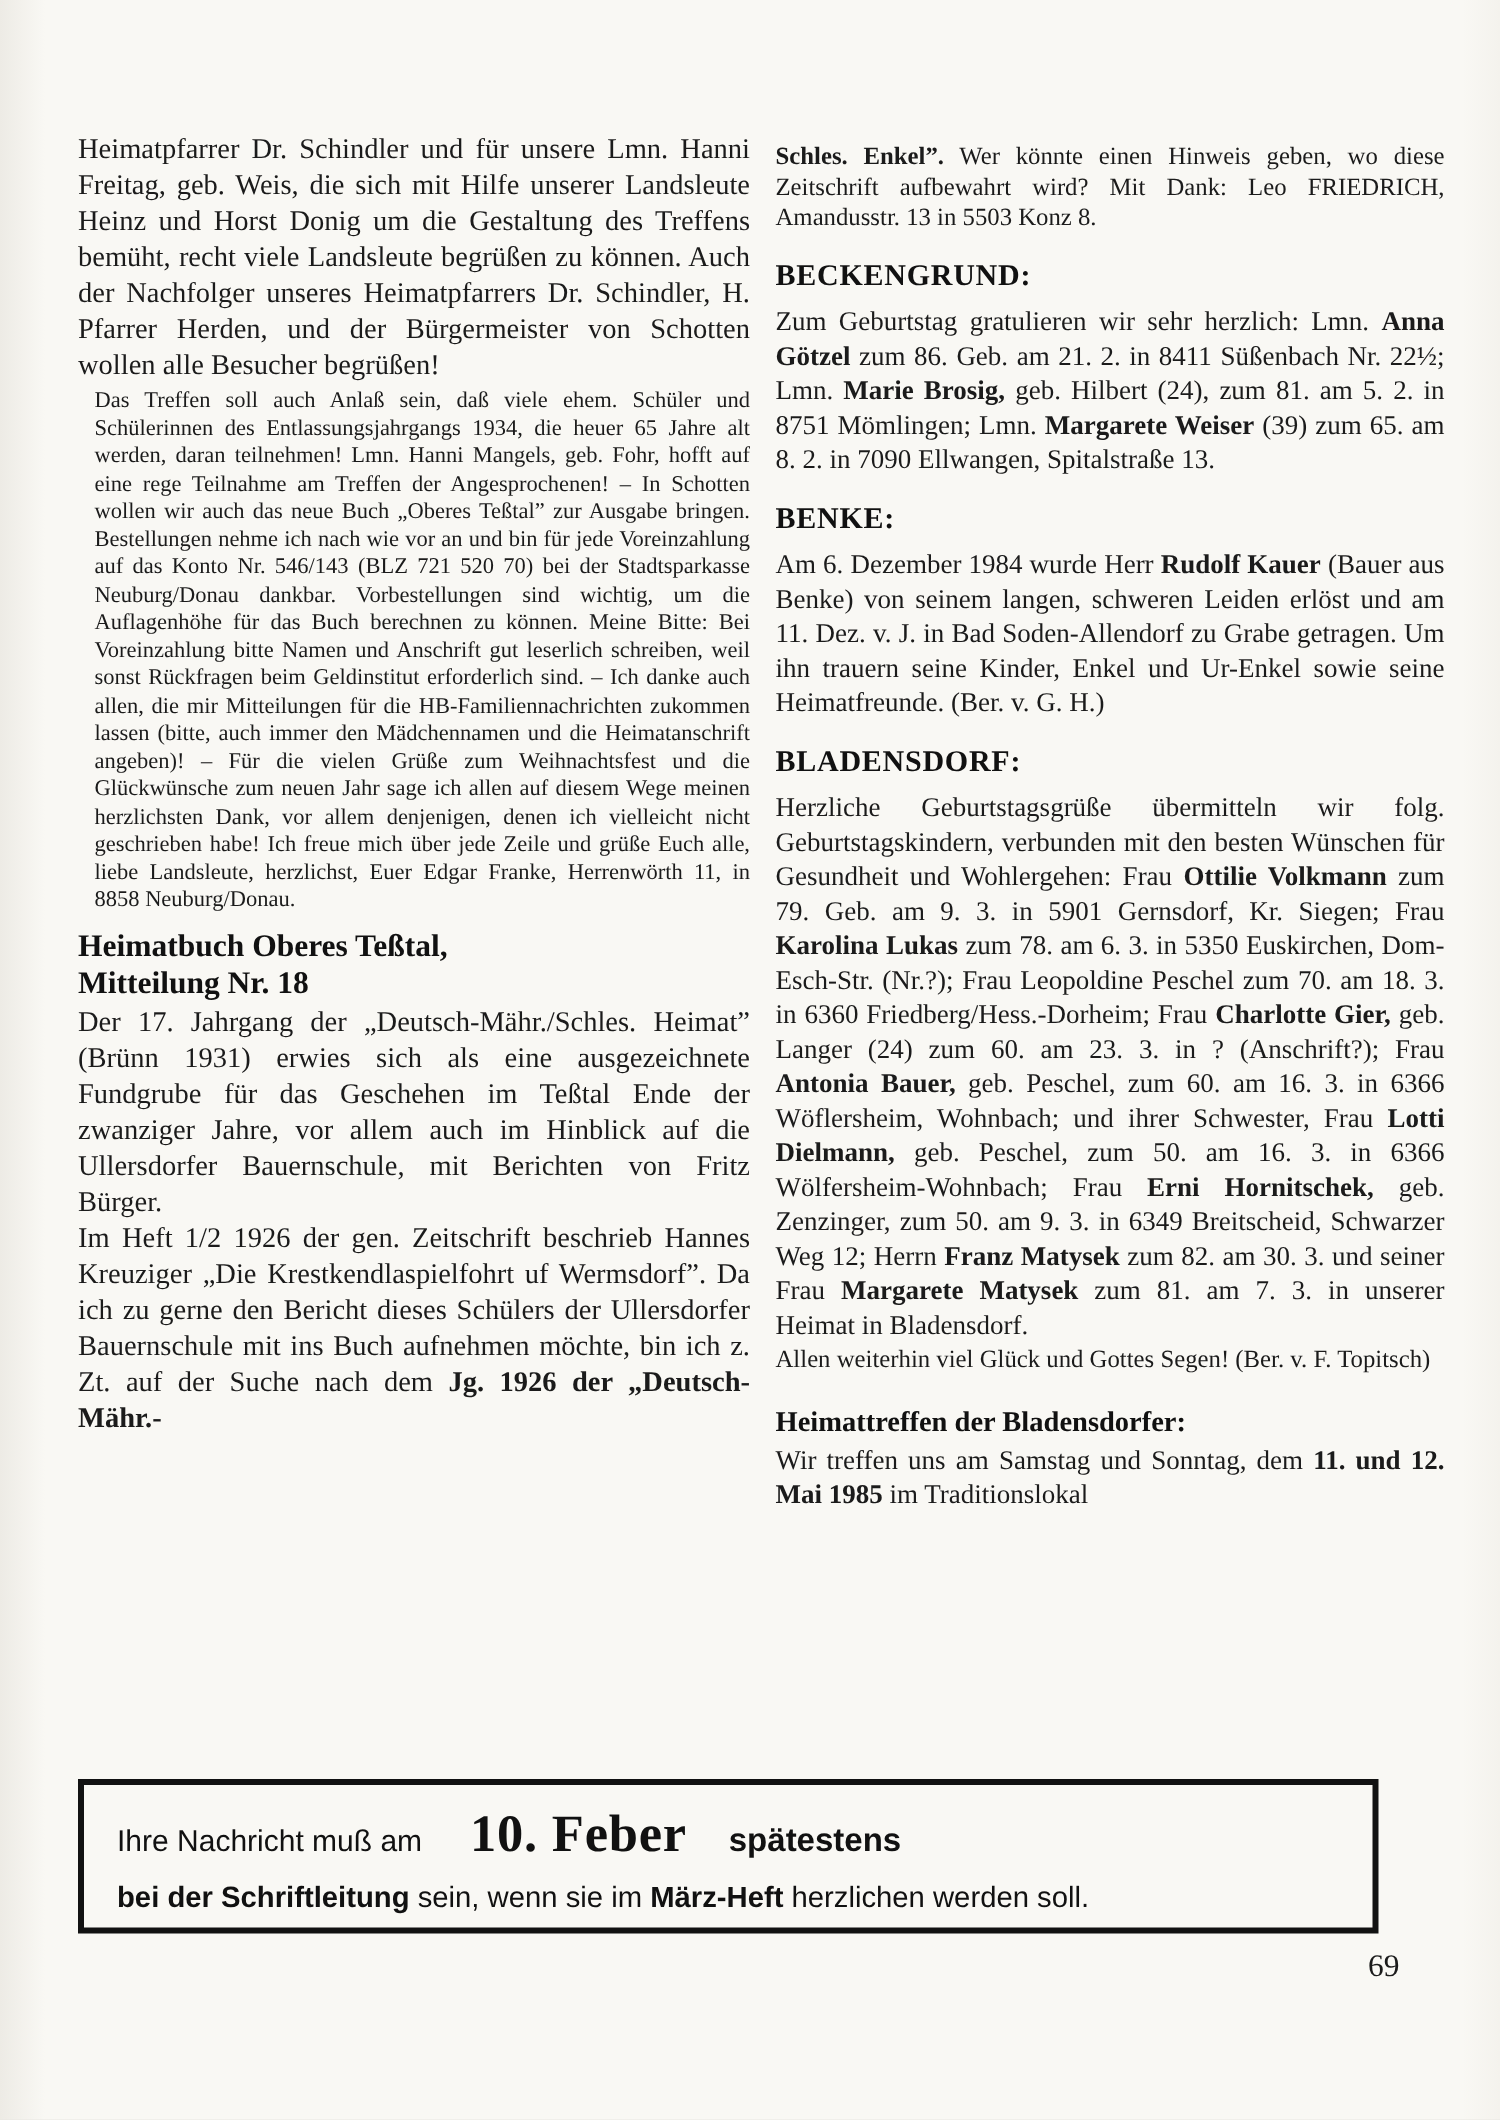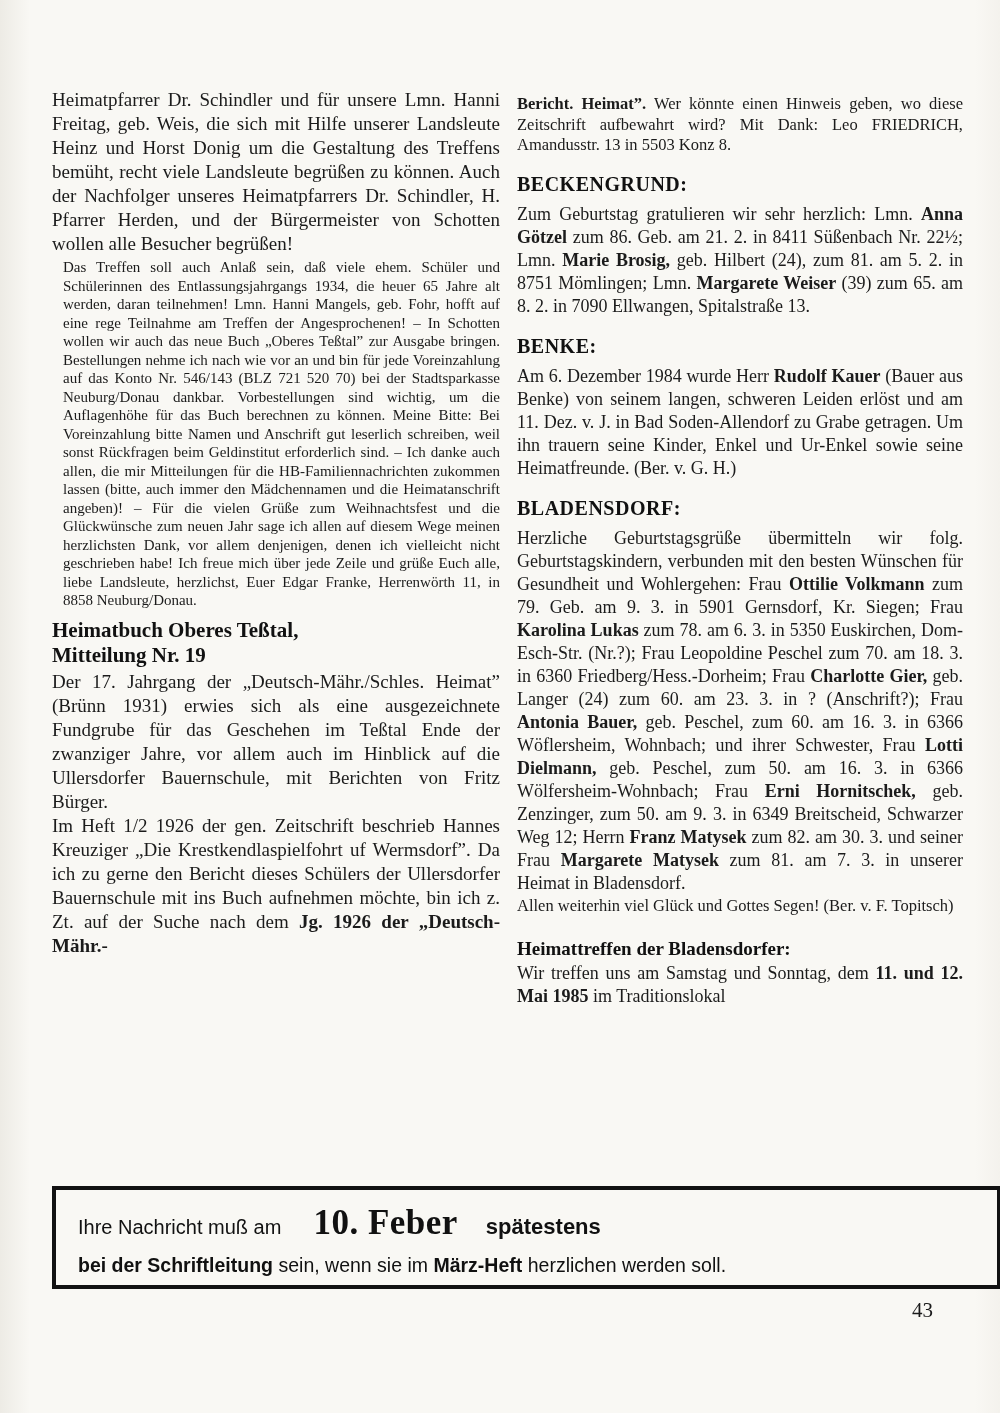--- a/index.html
+++ b/index.html
@@ -35,21 +35,21 @@
     margin: 16px 0 7px 0; color: #111; letter-spacing: 0.5px;
   }
   .sechead-small {
     font-size: 19px; font-weight: bold; line-height: 23px;
     margin: 21px 0 2px 0; color: #111;
   }
   .note { margin-top: 1px; }
 
   .notice-box {
     position: absolute; left: 52px; top: 1186px;
-    width: 949px; height: 103px;
+    width: 867px; height: 103px;
     background: #f9f8f4;
     border: 4px solid #121212;
     box-sizing: border-box;
     z-index: 2;
     font-family: "Liberation Sans", "DejaVu Sans", sans-serif;
     color: #111;
     padding: 13px 24px 0 22px;
   }
   .notice-line1 { display: flex; align-items: baseline; white-space: nowrap; }
   .n-reg  { font-size: 20px; }
@@ -65,28 +65,28 @@
 </head>
 <body>
 
 <div class="page">
 
   <div class="col col-left">
     <p class="lg">Heimatpfarrer Dr. Schindler und für unsere Lmn. Hanni Freitag, geb. Weis, die sich mit Hilfe unserer Landsleute Heinz und Horst Donig um die Gestaltung des Treffens bemüht, recht viele Landsleute begrüßen zu können. Auch der Nachfolger unseres Heimatpfarrers Dr. Schindler, H. Pfarrer Herden, und der Bürgermeister von Schotten wollen alle Besucher begrüßen!</p>
     <p class="sm">Das Treffen soll auch Anlaß sein, daß viele ehem. Schüler und Schülerinnen des Entlassungsjahrgangs 1934, die heuer 65 Jahre alt werden, daran teilnehmen! Lmn. Hanni Mangels, geb. Fohr, hofft auf eine rege Teilnahme am Treffen der Angesprochenen! – In Schotten wollen wir auch das neue Buch „Oberes Teßtal” zur Ausgabe bringen. Bestellungen nehme ich nach wie vor an und bin für jede Voreinzahlung auf das Konto Nr. 546/143 (BLZ 721 520 70) bei der Stadtsparkasse Neuburg/Donau dankbar. Vorbestellungen sind wichtig, um die Auflagenhöhe für das Buch berechnen zu können. Meine Bitte: Bei Voreinzahlung bitte Namen und Anschrift gut leserlich schreiben, weil sonst Rückfragen beim Geldinstitut erforderlich sind. – Ich danke auch allen, die mir Mitteilungen für die HB-Familiennachrichten zukommen lassen (bitte, auch immer den Mädchennamen und die Heimatanschrift angeben)! – Für die vielen Grüße zum Weihnachtsfest und die Glückwünsche zum neuen Jahr sage ich allen auf diesem Wege meinen herzlichsten Dank, vor allem denjenigen, denen ich vielleicht nicht geschrieben habe! Ich freue mich über jede Zeile und grüße Euch alle, liebe Landsleute, herzlichst, Euer Edgar Franke, Herrenwörth 11, in 8858 Neuburg/Donau.</p>
     <div class="subhead">
       <div>Heimatbuch Oberes Teßtal,</div>
-      <div>Mitteilung Nr. 19</div>
+      <div>Mitteilung Nr. 18</div>
     </div>
     <p class="lg">Der 17. Jahrgang der „Deutsch-Mähr./Schles. Heimat” (Brünn 1931) erwies sich als eine ausgezeichnete Fundgrube für das Geschehen im Teßtal Ende der zwanziger Jahre, vor allem auch im Hinblick auf die Ullersdorfer Bauernschule, mit Berichten von Fritz Bürger.</p>
     <p class="lg"><span>Im Heft 1/2 1926 der gen. Zeitschrift beschrieb Hannes Kreuziger „Die Krestkendlaspielfohrt uf Wermsdorf”. Da ich zu gerne den Bericht dieses Schülers der Ullersdorfer Bauernschule mit ins Buch aufnehmen möchte, bin ich z. Zt. auf der Suche nach dem </span><span class="b">Jg. 1926 der „Deutsch-Mähr.-</span></p>
   </div>
 
   <div class="col col-right">
-    <p class="md"><span class="b">Bericht. Heimat”.</span><span> Wer könnte einen Hinweis geben, wo diese Zeitschrift aufbewahrt wird? Mit Dank: Leo FRIEDRICH, Amandusstr. 13 in 5503 Konz 8.</span></p>
+    <p class="md"><span class="b">Schles. Enkel”.</span><span> Wer könnte einen Hinweis geben, wo diese Zeitschrift aufbewahrt wird? Mit Dank: Leo FRIEDRICH, Amandusstr. 13 in 5503 Konz 8.</span></p>
 
     <div class="sechead">BECKENGRUND:</div>
     <p class="lg-r"><span>Zum Geburtstag gratulieren wir sehr herzlich: Lmn. </span><span class="b">Anna Götzel</span><span> zum 86. Geb. am 21. 2. in 8411 Süßenbach Nr. 22½; Lmn. </span><span class="b">Marie Brosig,</span><span> geb. Hilbert (24), zum 81. am 5. 2. in 8751 Mömlingen; Lmn. </span><span class="b">Margarete Weiser</span><span> (39) zum 65. am 8. 2. in 7090 Ellwangen, Spitalstraße 13.</span></p>
 
     <div class="sechead">BENKE:</div>
     <p class="lg-r"><span>Am 6. Dezember 1984 wurde Herr </span><span class="b">Rudolf Kauer</span><span> (Bauer aus Benke) von seinem langen, schweren Leiden erlöst und am 11. Dez. v. J. in Bad Soden-Allendorf zu Grabe getragen. Um ihn trauern seine Kinder, Enkel und Ur-Enkel sowie seine Heimatfreunde. (Ber. v. G. H.)</span></p>
 
     <div class="sechead">BLADENSDORF:</div>
     <p class="lg-r"><span>Herzliche Geburtstagsgrüße übermitteln wir folg. Geburtstagskindern, verbunden mit den besten Wünschen für Gesundheit und Wohlergehen: Frau </span><span class="b">Ottilie Volkmann</span><span> zum 79. Geb. am 9. 3. in 5901 Gernsdorf, Kr. Siegen; Frau </span><span class="b">Karolina Lukas</span><span> zum 78. am 6. 3. in 5350 Euskirchen, Dom-Esch-Str. (Nr.?); Frau Leopoldine Peschel zum 70. am 18. 3. in 6360 Friedberg/Hess.-Dorheim; Frau </span><span class="b">Charlotte Gier,</span><span> geb. Langer (24) zum 60. am 23. 3. in ? (Anschrift?); Frau </span><span class="b">Antonia Bauer,</span><span> geb. Peschel, zum 60. am 16. 3. in 6366 Wöflersheim, Wohnbach; und ihrer Schwester, Frau </span><span class="b">Lotti Dielmann,</span><span> geb. Peschel, zum 50. am 16. 3. in 6366 Wölfersheim-Wohnbach; Frau </span><span class="b">Erni Hornitschek,</span><span> geb. Zenzinger, zum 50. am 9. 3. in 6349 Breitscheid, Schwarzer Weg 12; Herrn </span><span class="b">Franz Matysek</span><span> zum 82. am 30. 3. und seiner Frau </span><span class="b">Margarete Matysek</span><span> zum 81. am 7. 3. in unserer Heimat in Bladensdorf.</span></p>
     <p class="md note">Allen weiterhin viel Glück und Gottes Segen! (Ber. v. F. Topitsch)</p>
@@ -97,15 +97,15 @@
 
   <div class="notice-box">
     <div class="notice-line1">
       <span class="n-reg">Ihre Nachricht muß am</span>
       <span class="n-big">10. Feber</span>
       <span class="n-bold">spätestens</span>
     </div>
     <div class="notice-line2"><span class="b">bei der Schriftleitung</span><span> sein, wenn sie im </span><span class="b">März-Heft</span><span> herzlichen werden soll.</span></div>
   </div>
 
-  <div class="page-number">43</div>
+  <div class="page-number">69</div>
 
 </div>
 
 </body></html>

